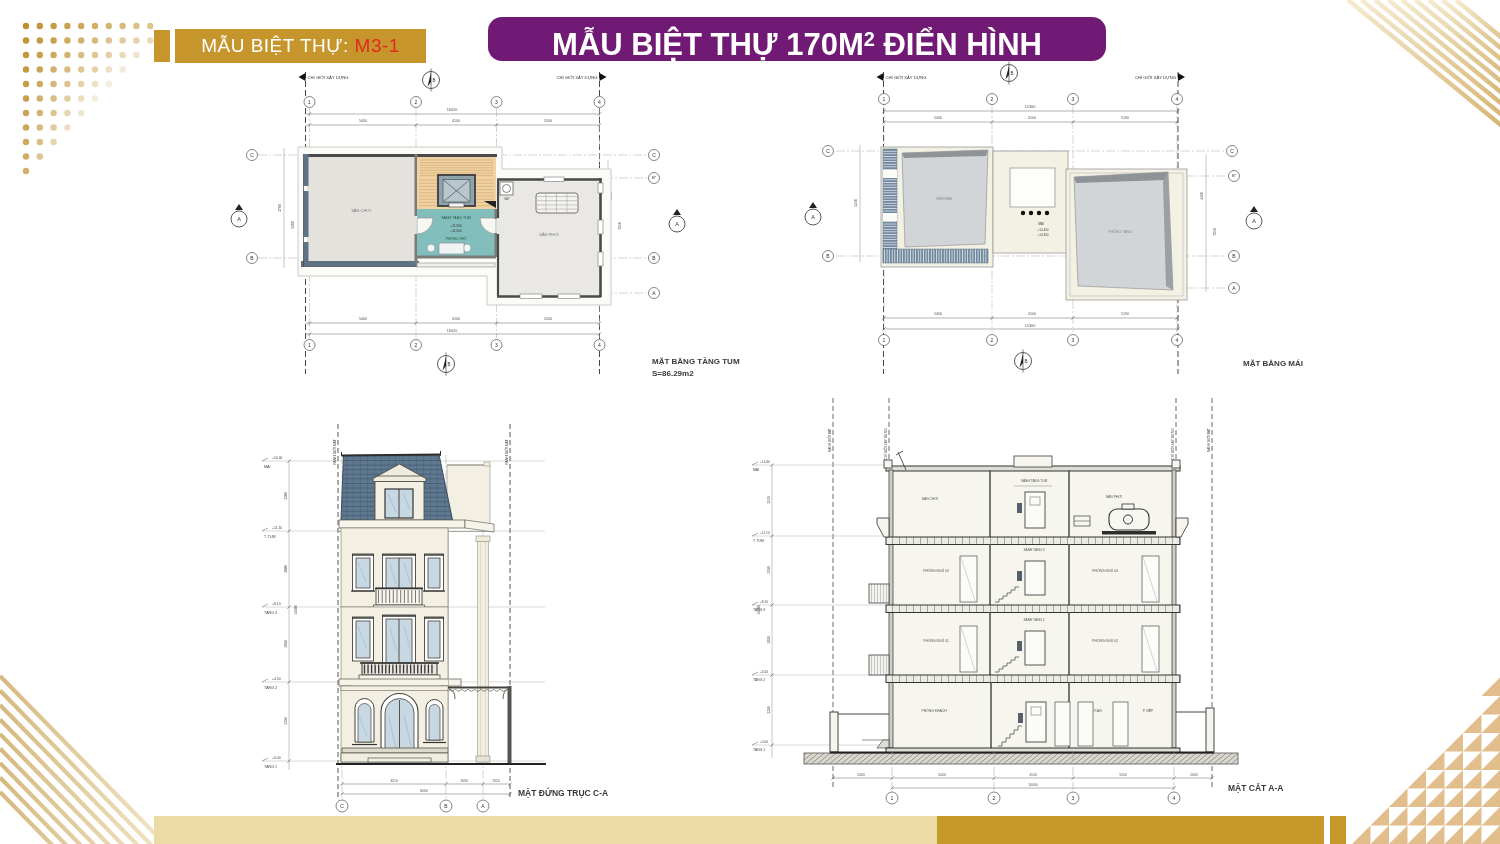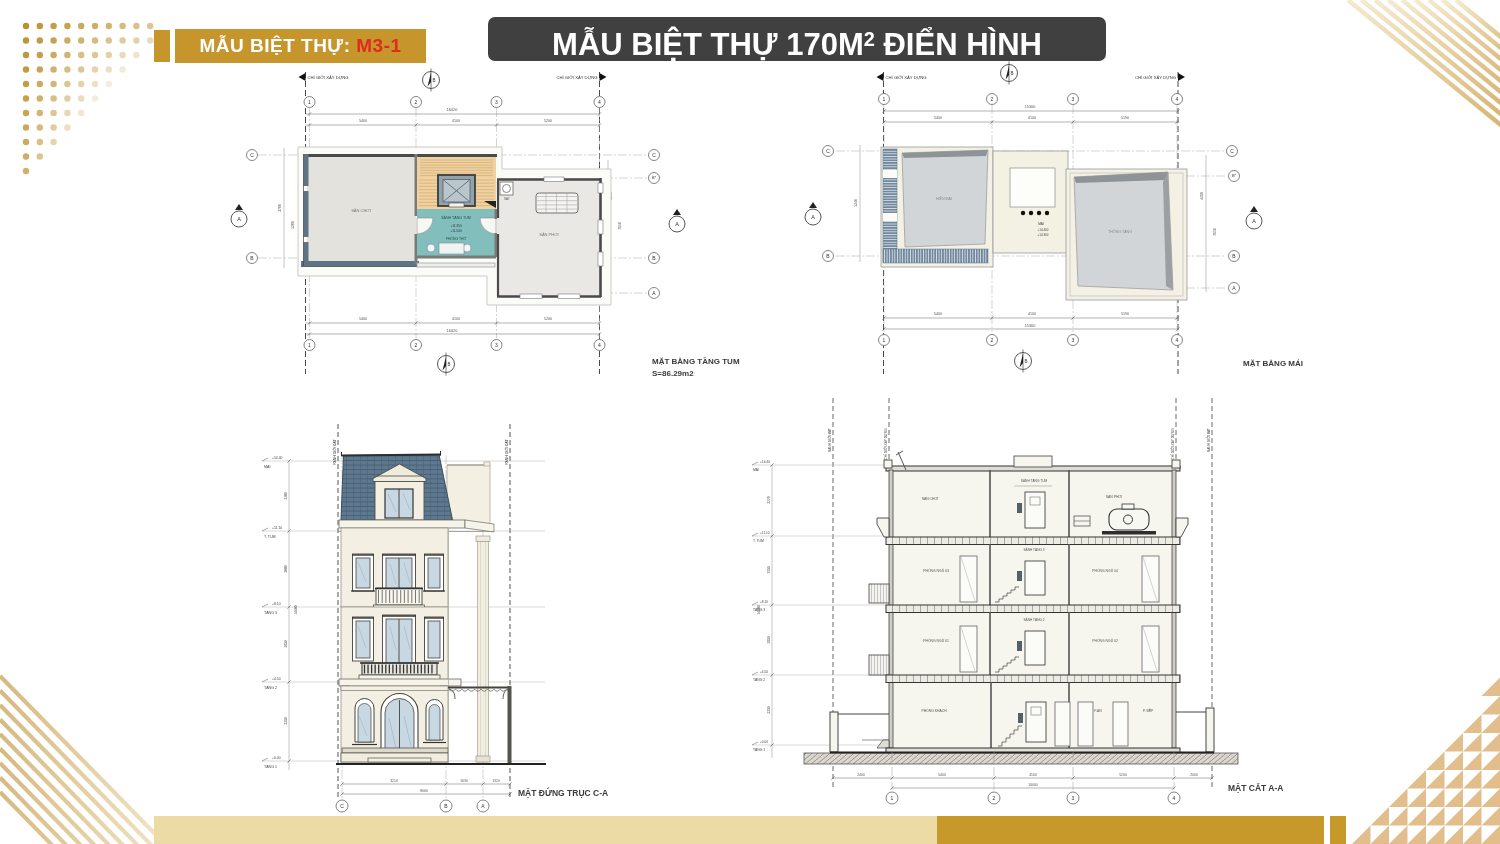--- a/index.html
+++ b/index.html
@@ -1,23 +1,23 @@
 <!DOCTYPE html>
 <html><head><meta charset="utf-8"><style>
 html,body{margin:0;padding:0;background:#fff}
 .page{position:relative;width:1500px;height:844px;background:#fff;overflow:hidden;font-family:"Liberation Sans",sans-serif}
 .abs{position:absolute}
 </style></head><body>
 <div class="page">
 
 <div class="abs" style="left:154px;top:30px;width:16px;height:32px;background:#C6952B"></div>
 
-<div class="abs" style="left:175px;top:29px;width:251px;height:34px;background:#C6952B;color:#fff;font-size:19px;font-weight:bold;text-align:center;line-height:34px;letter-spacing:0.5px">MẪU BIỆT THỰ: <span style="color:#E02B1D">M3-1</span></div>
+<div class="abs" style="left:175px;top:29px;width:251px;height:34px;background:#C6952B;color:#fff;font-size:19px;font-weight:normal;text-align:center;line-height:34px;letter-spacing:0.5px">MẪU BIỆT THỰ: <span style="color:#E02B1D">M3-1</span></div>
 
-<div class="abs" style="left:488px;top:17px;width:618px;height:44px;background:#404040;border-radius:7px;color:#fff;font-size:31px;font-weight:bold;text-align:center;line-height:44px;letter-spacing:0px">MẪU BIỆT THỰ 170M<span style="font-size:20px;vertical-align:9px">2</span> ĐIỂN HÌNH</div>
+<div class="abs" style="left:488px;top:17px;width:618px;height:44px;background:#701a75;border-radius:14px;color:#fff;font-size:31px;font-weight:bold;text-align:center;line-height:44px;letter-spacing:0px">MẪU BIỆT THỰ 170M<span style="font-size:20px;vertical-align:9px">2</span> ĐIỂN HÌNH</div>
 <svg class="abs" style="left:0;top:0" width="1500" height="844" viewBox="0 0 1500 844">
       <defs>
         <pattern id="tileh" width="10" height="2.6" patternUnits="userSpaceOnUse">
           <rect width="10" height="2.6" fill="#7389A0"></rect>
           <line x1="0" y1="0.4" x2="10" y2="0.4" stroke="#fff" stroke-width="0.7"></line>
         </pattern>
         <pattern id="tilev" width="2.6" height="10" patternUnits="userSpaceOnUse">
           <rect width="2.6" height="10" fill="#7389A0"></rect>
           <line x1="0.4" y1="0" x2="0.4" y2="10" stroke="#fff" stroke-width="0.7"></line>
         </pattern>

